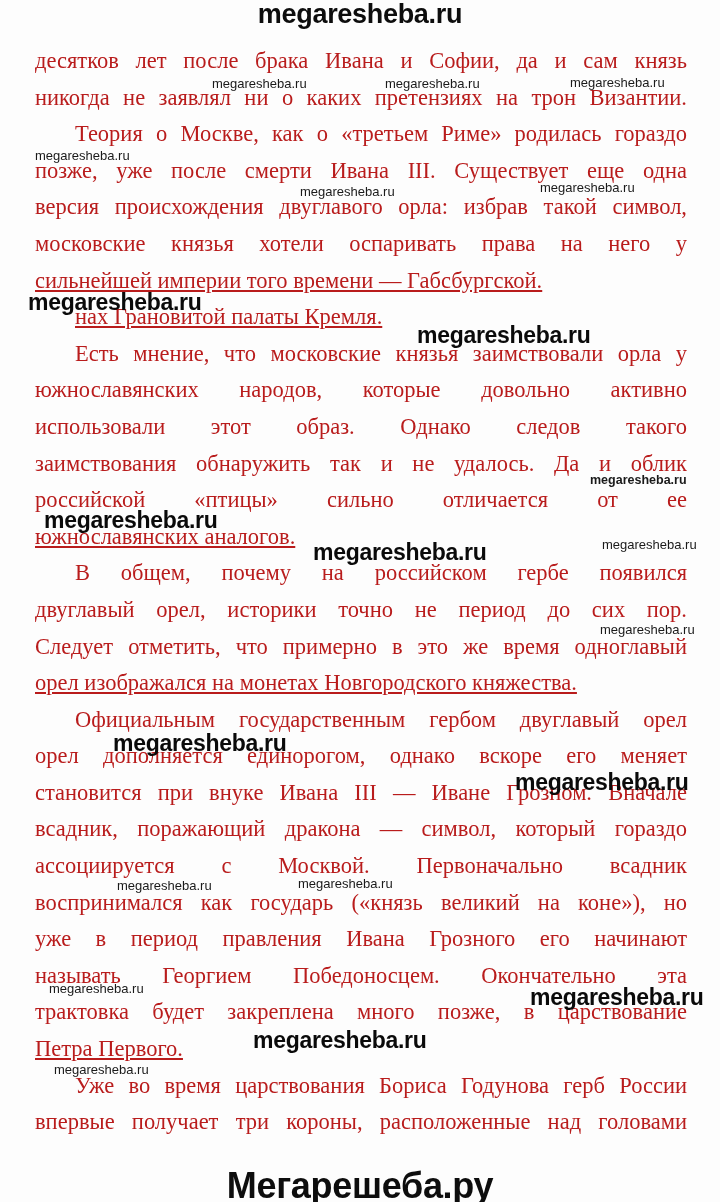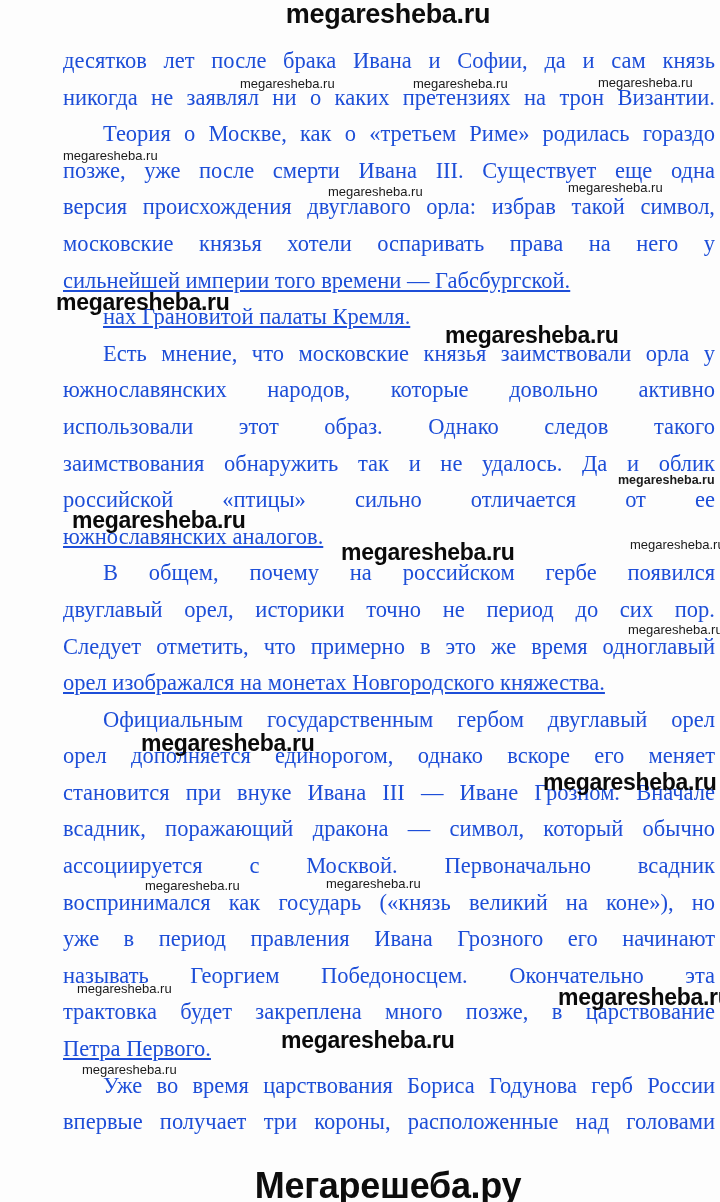--- a/index.html
+++ b/index.html
@@ -3,40 +3,40 @@
 <meta charset="utf-8">
 <style>
   html,body{margin:0;padding:0;}
   body{
     width:720px;height:1202px;
     background:#fdfdfd;
     position:relative;
     overflow:hidden;
     font-family:"Liberation Serif", serif;
   }
-  .page{position:absolute;inset:0;margin-left:28px;}
+  .page{position:absolute;inset:0;}
   
   .site-head{
     position:absolute;top:0;left:0;width:720px;
     text-align:center;
     font-family:"Liberation Sans", sans-serif;
     font-weight:bold;font-size:27px;line-height:1.1;
     color:#0d0d0d;letter-spacing:-0.3px;
   }
   .site-foot{
     position:absolute;top:1166px;left:0;width:720px;
     text-align:center;
     font-family:"Liberation Sans", sans-serif;
     font-weight:bold;font-size:36px;line-height:1.1;
     color:#0d0d0d;letter-spacing:-0.3px;
   }
   
   .text-block{
     position:absolute;left:35px;top:43px;width:652px;
-    font-size:22.5px;line-height:36.6px;color:#1d4ed8;
+    font-size:22.5px;line-height:36.6px;color:#b91c1c;
   }
   .ln{
     text-align:justify;
     text-align-last:justify;
     white-space:normal;
     height:36.6px;overflow:visible;
   }
   .ln.end{text-align-last:left;text-decoration:underline;}
   .ln.ind{text-indent:40px;}
   
@@ -71,21 +71,21 @@
     <div class="ln">заимствования обнаружить так и не удалось. Да и облик</div>
     <div class="ln">российской «птицы» сильно отличается от ее</div>
     <div class="ln end">южнославянских аналогов.</div>
     <div class="ln ind">В общем, почему на российском гербе появился</div>
     <div class="ln">двуглавый орел, историки точно не период до сих пор.</div>
     <div class="ln">Следует отметить, что примерно в это же время одноглавый</div>
     <div class="ln end">орел изображался на монетах Новгородского княжества.</div>
     <div class="ln ind">Официальным государственным гербом двуглавый орел</div>
     <div class="ln">орел дополняется единорогом, однако вскоре его меняет</div>
     <div class="ln">становится при внуке Ивана III — Иване Грозном. Вначале</div>
-    <div class="ln">всадник, поражающий дракона — символ, который обычно</div>
+    <div class="ln">всадник, поражающий дракона — символ, который гораздо</div>
     <div class="ln">ассоциируется с Москвой. Первоначально всадник</div>
     <div class="ln">воспринимался как государь («князь великий на коне»), но</div>
     <div class="ln">уже в период правления Ивана Грозного его начинают</div>
     <div class="ln">называть Георгием Победоносцем. Окончательно эта</div>
     <div class="ln">трактовка будет закреплена много позже, в царствование</div>
     <div class="ln end">Петра Первого.</div>
     <div class="ln ind">Уже во время царствования Бориса Годунова герб России</div>
     <div class="ln">впервые получает три короны, расположенные над головами</div>
   </div>
 

